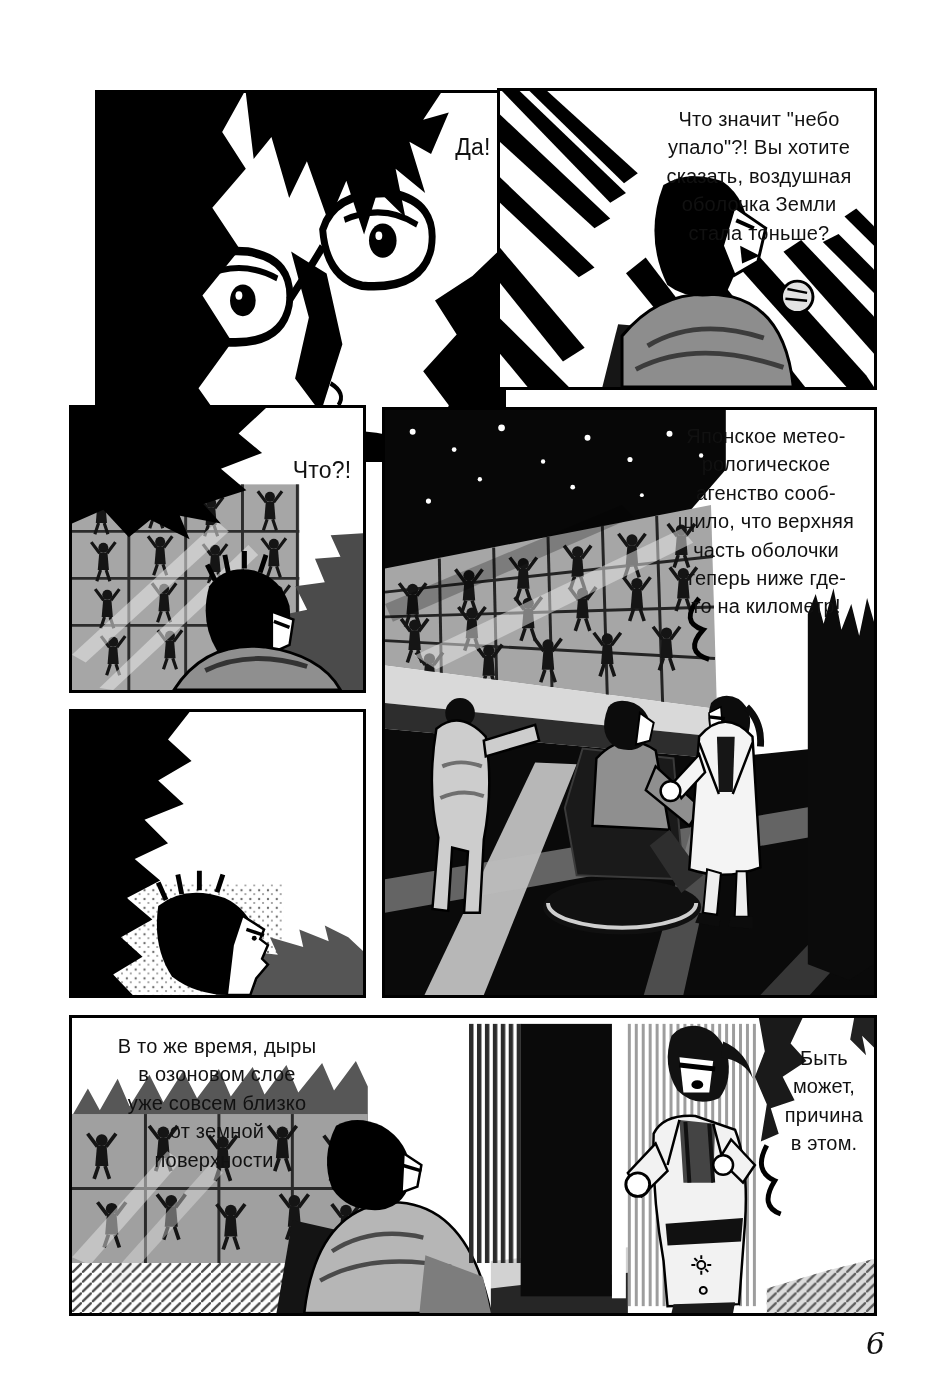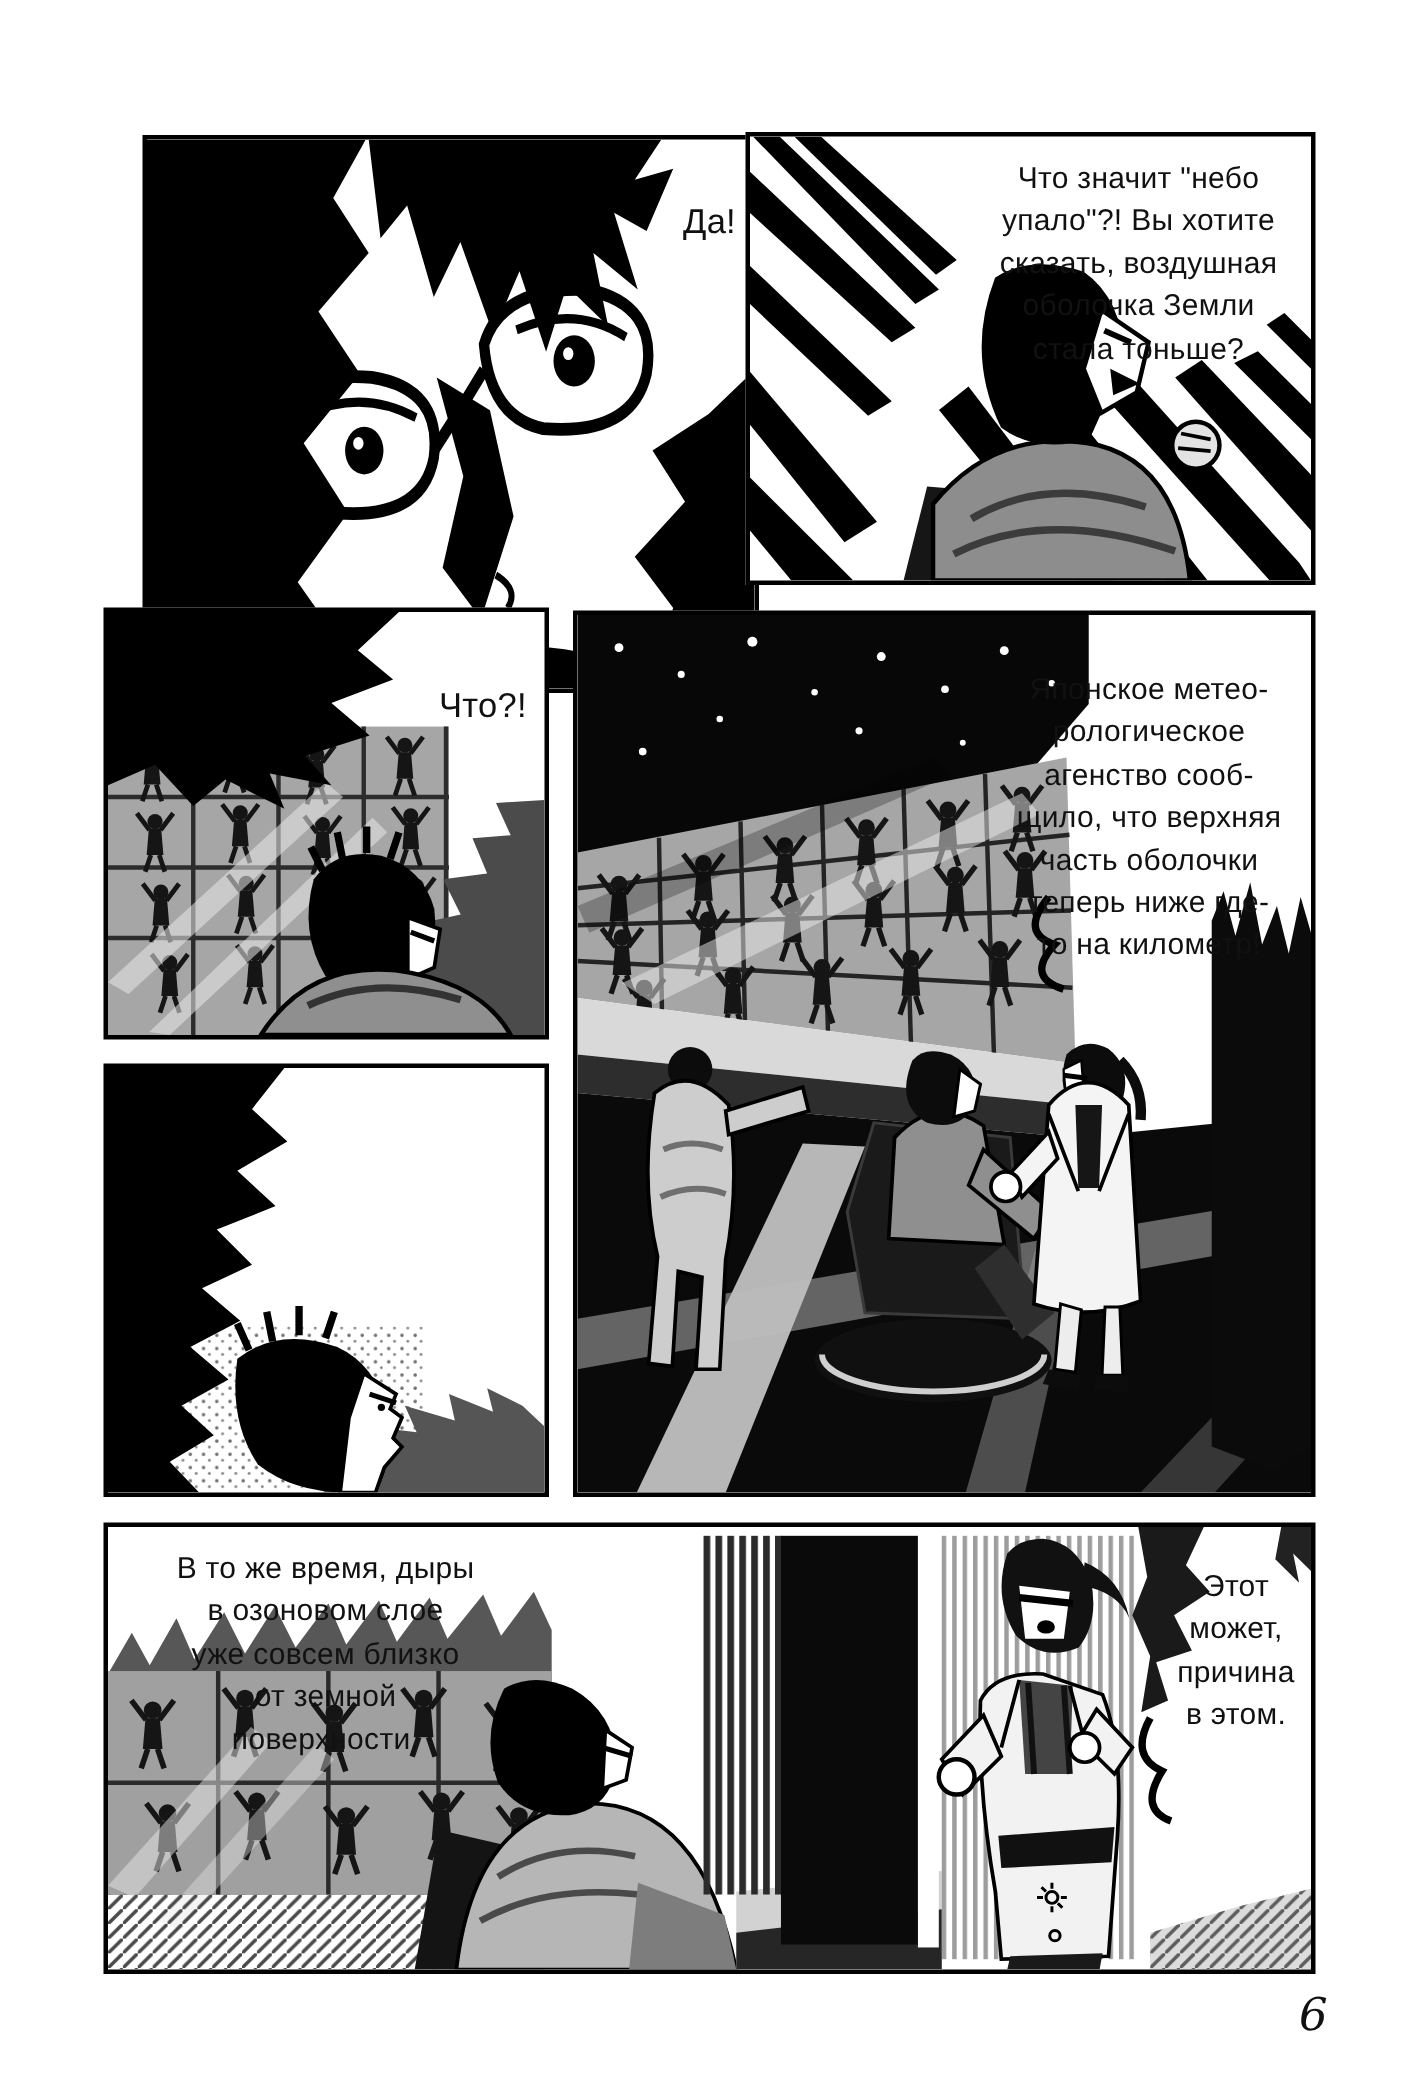--- a/index.html
+++ b/index.html
@@ -14,21 +14,21 @@
           font-style:italic;font-size:30px;color:#111;z-index:5;}
   #p1{left:69px;top:90px;width:411px;height:372px;margin-left:26px;}
   #p2{left:497px;top:88px;width:380px;height:302px;}
   #p3{left:69px;top:405px;width:297px;height:288px;padding-left:16px;}
   #p4{left:382px;top:407px;width:495px;height:591px;}
   #p5{left:69px;top:709px;width:297px;height:289px;}
   #p6{left:69px;top:1015px;width:808px;height:301px;}
   #c1{left:340px;top:38px;width:70px;}
   #c2{left:140px;top:14px;width:238px;}
   #c3{left:198px;top:46px;width:104px;}
-  #c4{left:270px;top:12px;width:222px;margin-top:24px;}
+  #c4{left:270px;top:12px;width:222px;}
   #c5{left:96px;top:12px;width:198px;}
   #c6L{left:20px;top:14px;width:250px;}
   #c6R{left:700px;top:26px;width:104px;}
 </style>
 </head>
 <body>
 
 <div class="page">
 
   <div class="panel" id="p1">
@@ -375,20 +375,20 @@
         <path d="M788,0 L808,0 L808,30 L796,18 L800,38 L784,22 Z" fill="#222"></path>
         <path d="M700,301 L808,301 L808,246 L760,258 L700,276 Z" fill="url(#dg6)"></path>
         <path d="M700,301 L808,301 L808,246 L760,258 L700,276 Z" fill="#8a8a8a" opacity="0.3"></path>
       </g>
     </svg>
     <div class="caption" id="c6L">В то же время, дыры
 в озоновом слое
 уже совсем близко
 от земной
 поверхности.</div>
-    <div class="caption" id="c6R">Этот
+    <div class="caption" id="c6R">Быть
 может,
 причина
 в этом.</div>
   </div>
 
   <div class="pageno">6</div>
 </div>
 
 </body></html>

